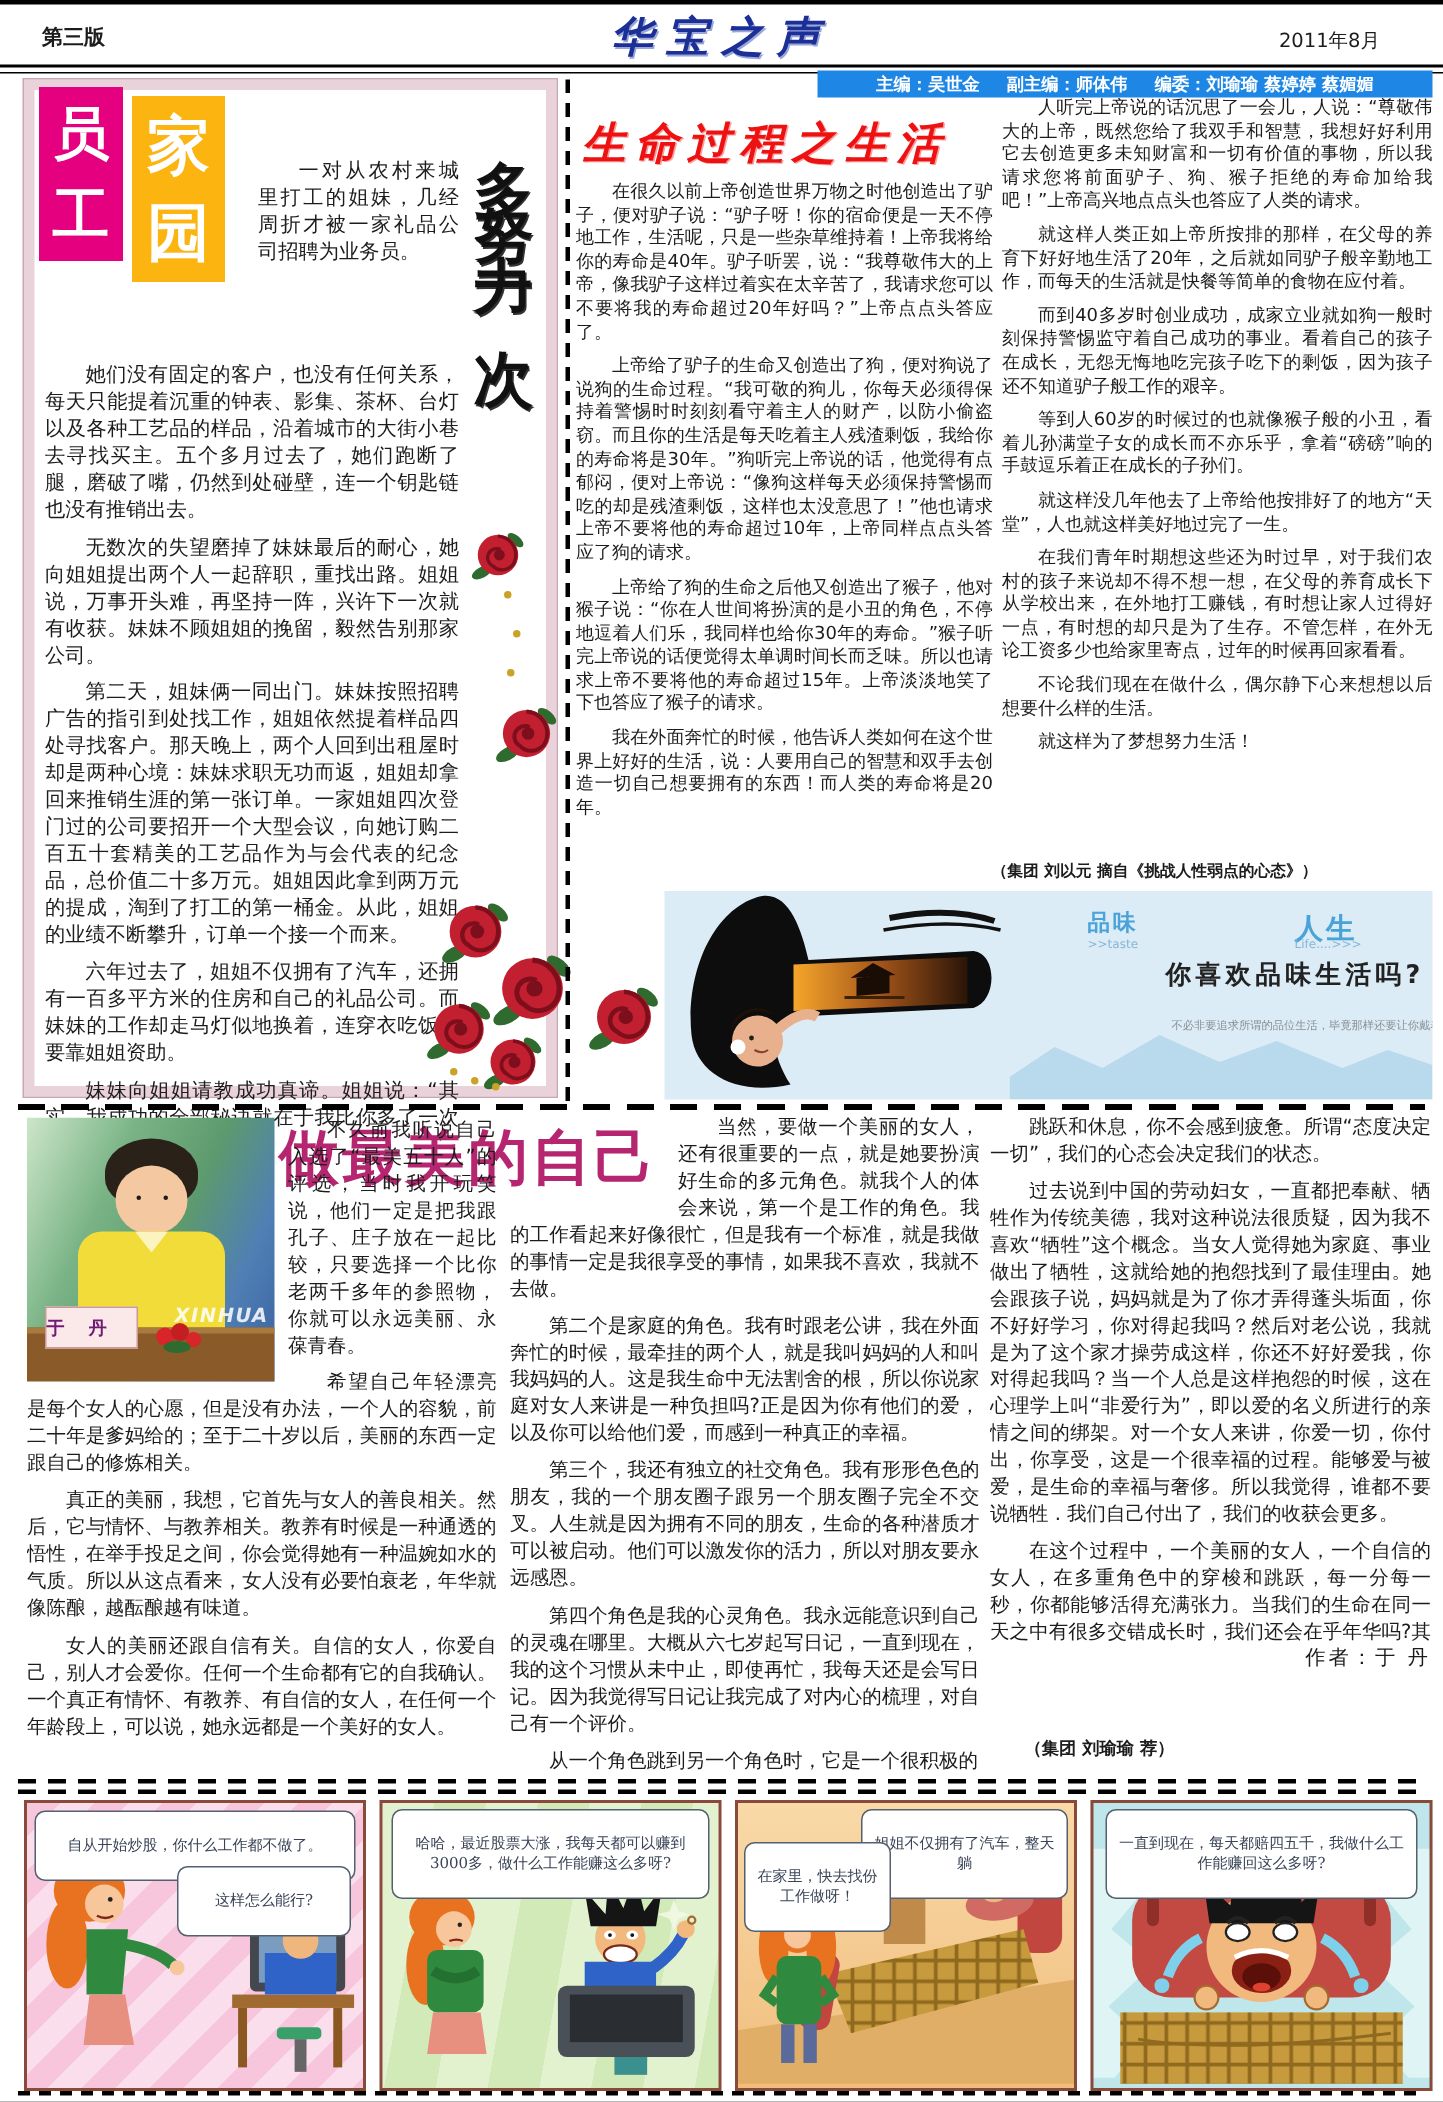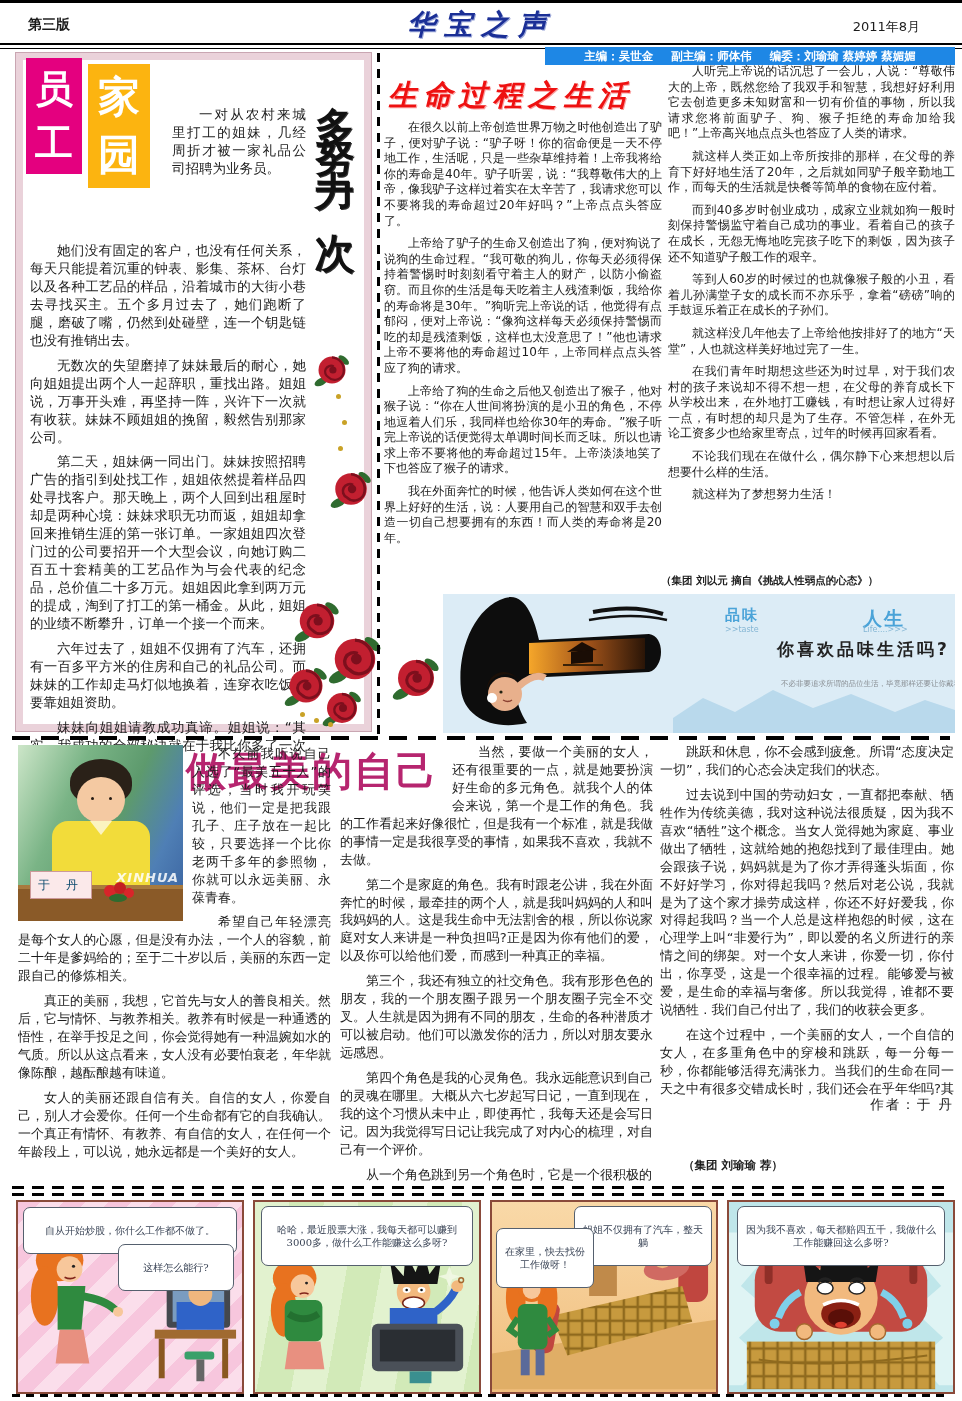--- a/index.html
+++ b/index.html
@@ -69,21 +69,21 @@
   
   .photo{float:left;width:165px;height:176px;margin:0 9px 4px 0;position:relative;overflow:hidden;
          background:linear-gradient(115deg,#cde6c9 0%,#7ab486 30%,#5d9a6d 55%,#4f7fb5 78%,#39619e 100%);}
   .ph-hair{position:absolute;left:52px;top:14px;width:62px;height:46px;border-radius:50% 50% 42% 42%;background:#2a2118;}
   .ph-face{position:absolute;left:59px;top:32px;width:48px;height:46px;border-radius:50%;background:#f4c9a2;}
   .ph-eye{position:absolute;width:3px;height:3px;border-radius:50%;background:#241a12;}
   .ph-blouse{position:absolute;left:34px;top:76px;width:98px;height:70px;border-radius:16px 16px 4px 4px;background:#f2dc3a;}
   .ph-collar{position:absolute;left:72px;top:76px;width:22px;height:14px;background:#fbf3c0;clip-path:polygon(0 0,100% 0,50% 100%);}
   .ph-desk{position:absolute;left:0;bottom:0;width:100%;height:32px;background:#8a5a28;border-top:4px solid #a87a3e;}
   .ph-card{position:absolute;left:12px;bottom:22px;width:60px;height:26px;background:#fbe9ea;border:1px solid #c99;
-           font-size:12px;font-weight:normal;text-align:center;line-height:26px;letter-spacing:6px;color:#0c4a6e;}
+           font-size:12px;font-weight:bold;text-align:left;line-height:26px;letter-spacing:6px;color:#701a75;}
   .ph-flower{position:absolute;left:84px;bottom:18px;width:34px;height:22px;}
   .ph-mark{position:absolute;right:4px;bottom:34px;font-size:13px;font-weight:900;font-style:italic;
            color:rgba(255,255,255,.85);letter-spacing:1px;}
   
   .panel{top:1200px;width:224px;height:190px;border:2px solid #8a4a3a;overflow:hidden;position:absolute;}
   .p1{left:16px;background:repeating-linear-gradient(135deg,#f7c6dd 0 16px,#fbdeeb 16px 32px);}
   .p2{left:253px;background:repeating-linear-gradient(100deg,#e2f2cf 0 34px,#d2eab8 34px 68px);}
   .p3{left:490px;background:linear-gradient(#f9d9a8,#f0bd7c);}
   .p4{left:727px;background:#bfe6ea;}
   .bubble{position:absolute;background:#fff;border:1px solid #55606e;border-radius:7px;padding:16px 5px;
@@ -388,18 +388,18 @@
       <path d="M95 103 q18 -9 36 0" stroke="#fff" stroke-width="3.5" fill="none"></path>
       <path d="M72 90 q-16 8 -22 26" stroke="#7fd0ea" stroke-width="7" fill="none"></path>
       <path d="M154 90 q16 8 22 26" stroke="#7fd0ea" stroke-width="7" fill="none"></path>
       <circle cx="46" cy="122" r="5" fill="#7fd0ea"></circle>
       <circle cx="180" cy="122" r="5" fill="#7fd0ea"></circle>
       <circle cx="76" cy="130" r="8" fill="#f2b97e" stroke="#a5682e" stroke-width="1.5"></circle>
       <circle cx="150" cy="130" r="8" fill="#f2b97e" stroke="#a5682e" stroke-width="1.5"></circle>
       <rect x="18" y="140" width="190" height="48" fill="url(#plaid4)"></rect>
       <path d="M30 158 q60 10 170 -4" stroke="#8f6a1e" stroke-width="2" fill="none"></path>
     </svg>
-    <div class="bubble" style="top:4px;left:8px;right:8px">因为我不喜欢，每天都赔四五千，我做什么工作能赚回这么多呀?</div>
+    <div class="bubble" style="top:4px;left:8px;right:8px">一直到现在，每天都赔四五千，我做什么工作能赚回这么多呀?</div>
   </div>
 
   <div class="abs hdash3" style="top:1394px"></div>
 
 </div>
 
 </body></html>

